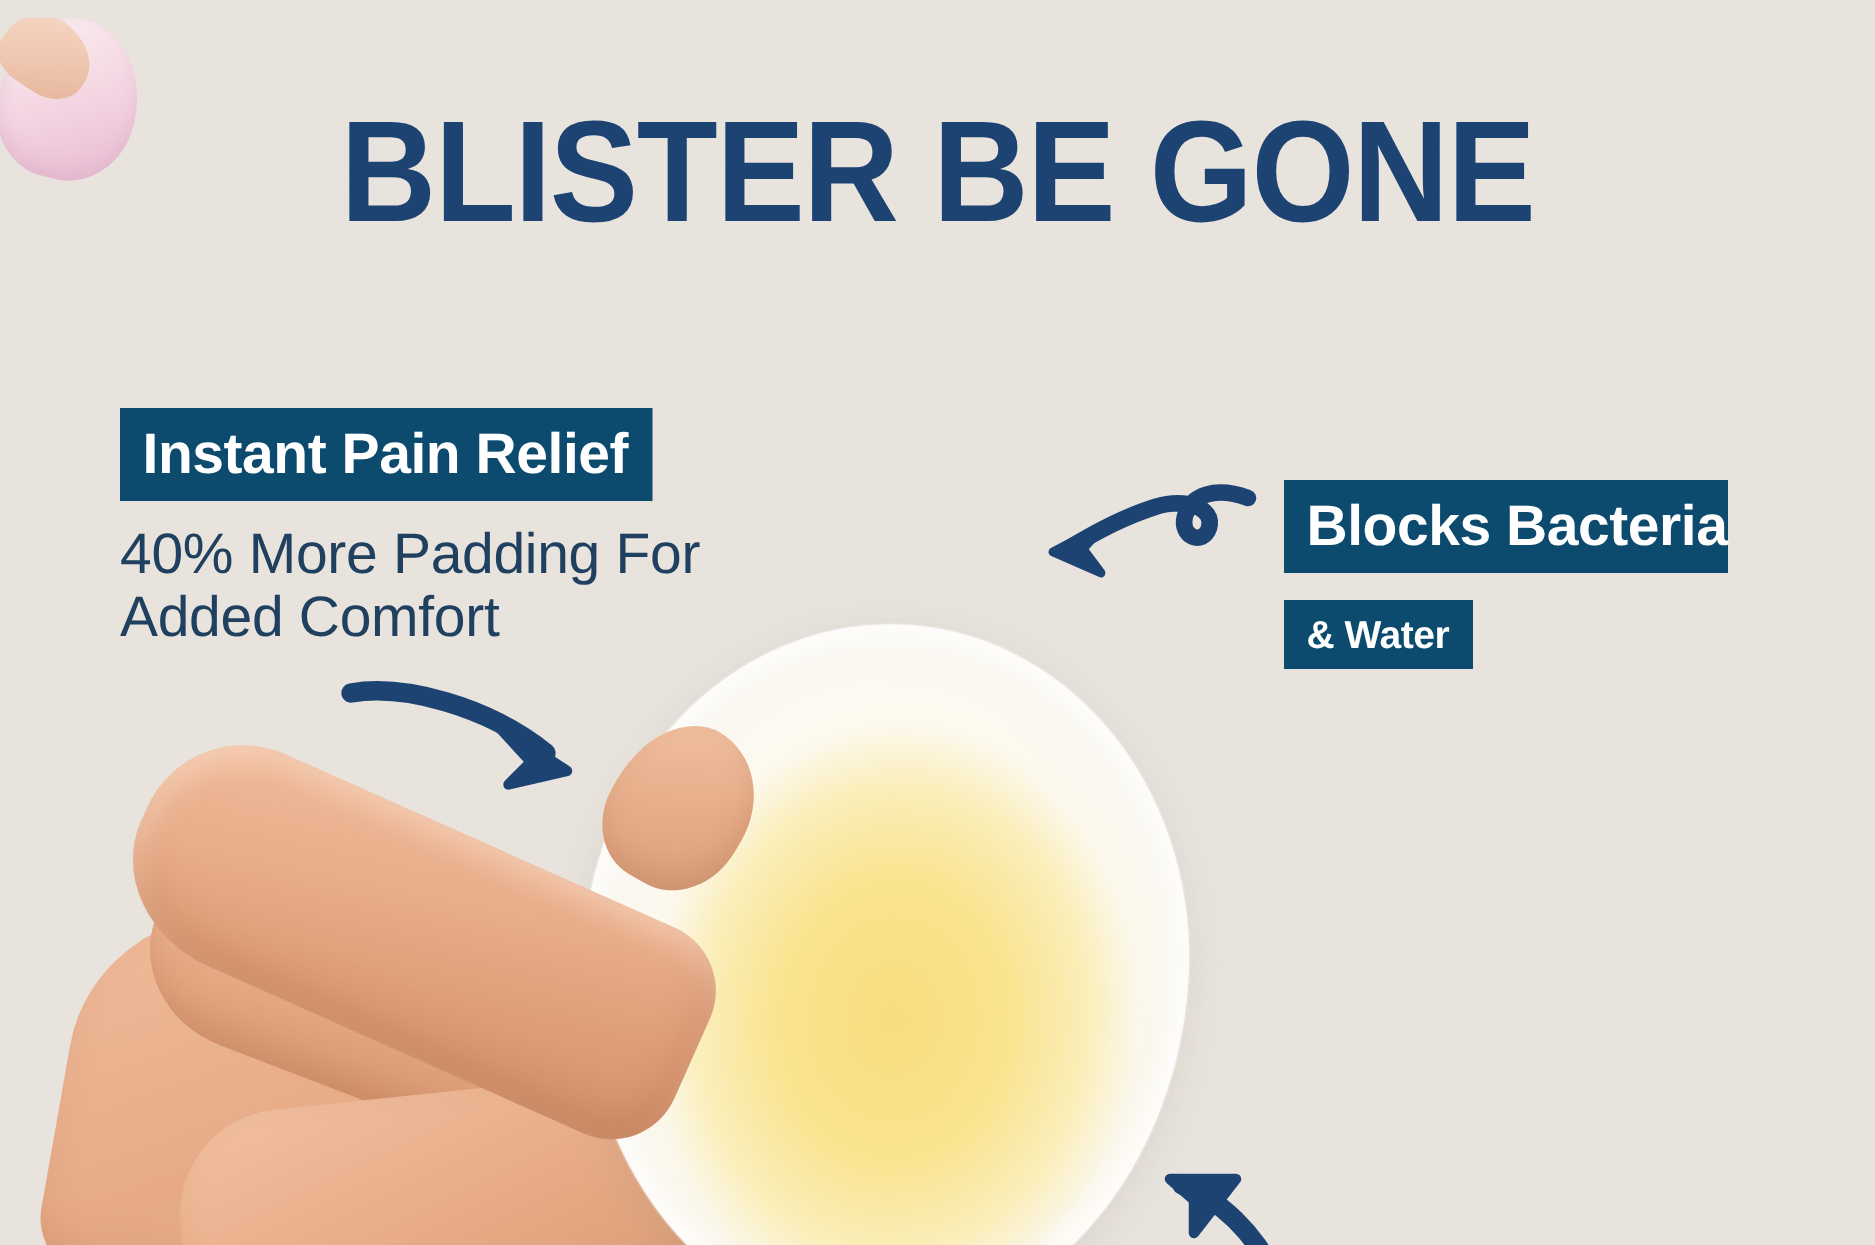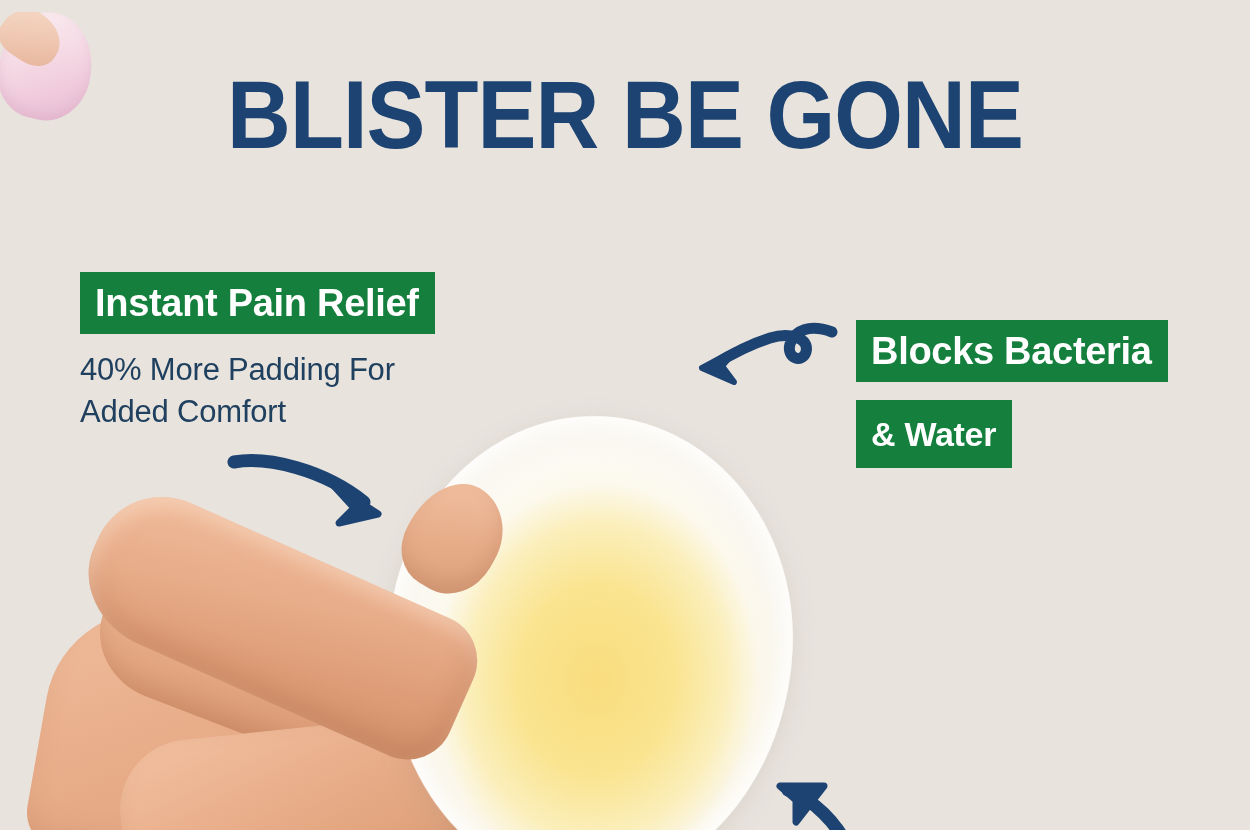--- a/index.html
+++ b/index.html
@@ -23,55 +23,55 @@
     letter-spacing:-1px;
     color:#1d4372;
     transform:scaleX(0.92);
     transform-origin:center top;
     white-space:nowrap;
   }
 
   
   .badge{
     position:absolute;
-    background:#15803d;
+    background:#0c4a6e;
     color:#ffffff;
     font-family:"Liberation Sans", sans-serif;
     font-weight:bold;
     white-space:nowrap;
     display:flex;
     align-items:center;
     box-sizing:border-box;
   }
   #badge-pain{
     left:80px;top:260px;height:62px;
     padding:0 16px 0 15px;
     font-size:38px;
     letter-spacing:-0.3px;
   }
   #badge-bacteria{
     left:856px;top:308px;height:62px;
-    padding:0 16px 0 15px;
+    padding:0 0 0 15px;
     font-size:38px;
     letter-spacing:-0.3px;
   }
   #badge-water{
-    left:856px;top:388px;height:68px;
+    left:856px;top:388px;height:46px;
     padding:0 16px 0 15px;
-    font-size:34px;
+    font-size:26px;
     letter-spacing:-0.3px;
   }
 
   
   .body-copy{
     position:absolute;
     color:#20405f;
     font-family:"Liberation Sans", sans-serif;
     font-weight:normal;
-    font-size:31px;
+    font-size:38px;
     line-height:42px;
     letter-spacing:-0.2px;
     white-space:pre-line;
   }
   #copy-left{left:80px;top:337px;width:420px;}
   #copy-right{left:856px;top:463px;width:330px;}
 
   
   .arrow-svg{position:absolute;overflow:visible;}
   #arrow-left{left:228px;top:438px;}

